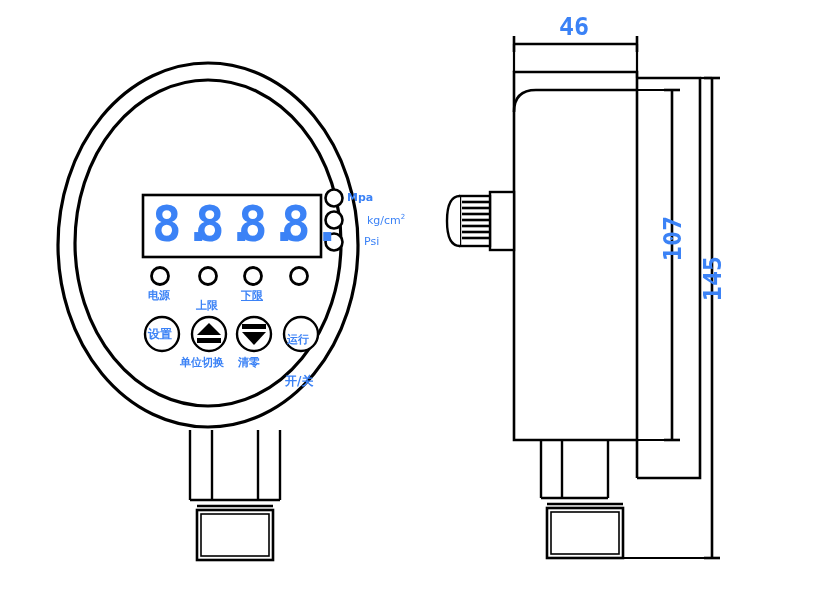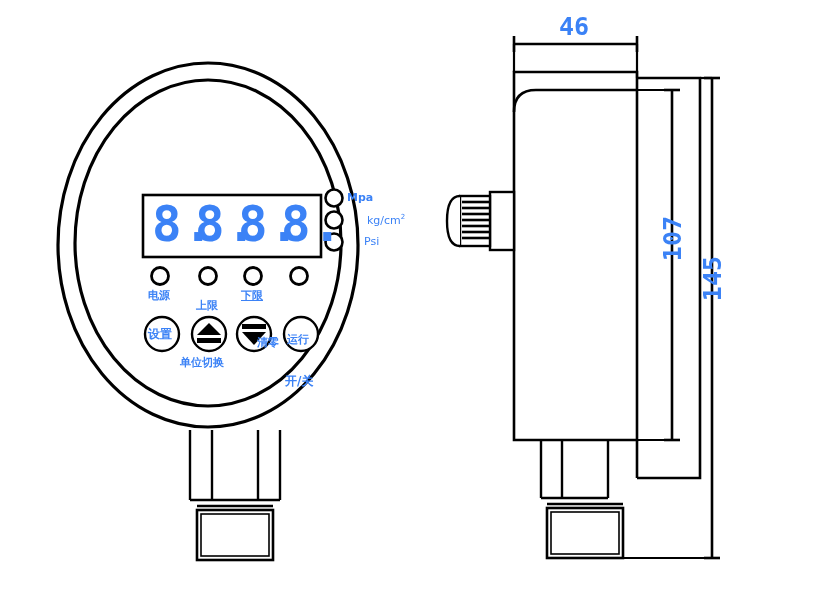--- a/index.html
+++ b/index.html
@@ -204,19 +204,19 @@
 
   <div class="lbl led-lbl" style="left:148px; top:290px;">电源</div>
   <div class="lbl led-lbl" style="left:196px; top:300px;text-align:right;">上限</div>
   <div class="lbl led-lbl" style="left:241px; top:290px;text-decoration:underline;">下限</div>
   <div class="lbl led-lbl" style="left:287px; top:290px;margin-top:44px;">运行</div>
 
   <div class="lbl btn-face" style="left:148px; top:328px;">设置</div>
   <div class="lbl btn-face" style="left:285px; top:328px;margin-top:47px;">开/关</div>
 
   <div class="lbl btn-lbl" style="left:180px; top:357px;">单位切换</div>
-  <div class="lbl btn-lbl" style="left:238px; top:337px;margin-left:19px;">清零</div>
+  <div class="lbl btn-lbl" style="left:238px; top:357px;">清零</div>
 
   <div class="lbl dim-lbl" style="left:559px; top:14px;">46</div>
   <div class="lbl dim-lbl rot180" style="left:660px; top:216px; writing-mode:vertical-rl;">107</div>
   <div class="lbl dim-lbl rot180" style="left:700px; top:256px; writing-mode:vertical-rl;">145</div>
 
 </div>
 
 </body></html>

